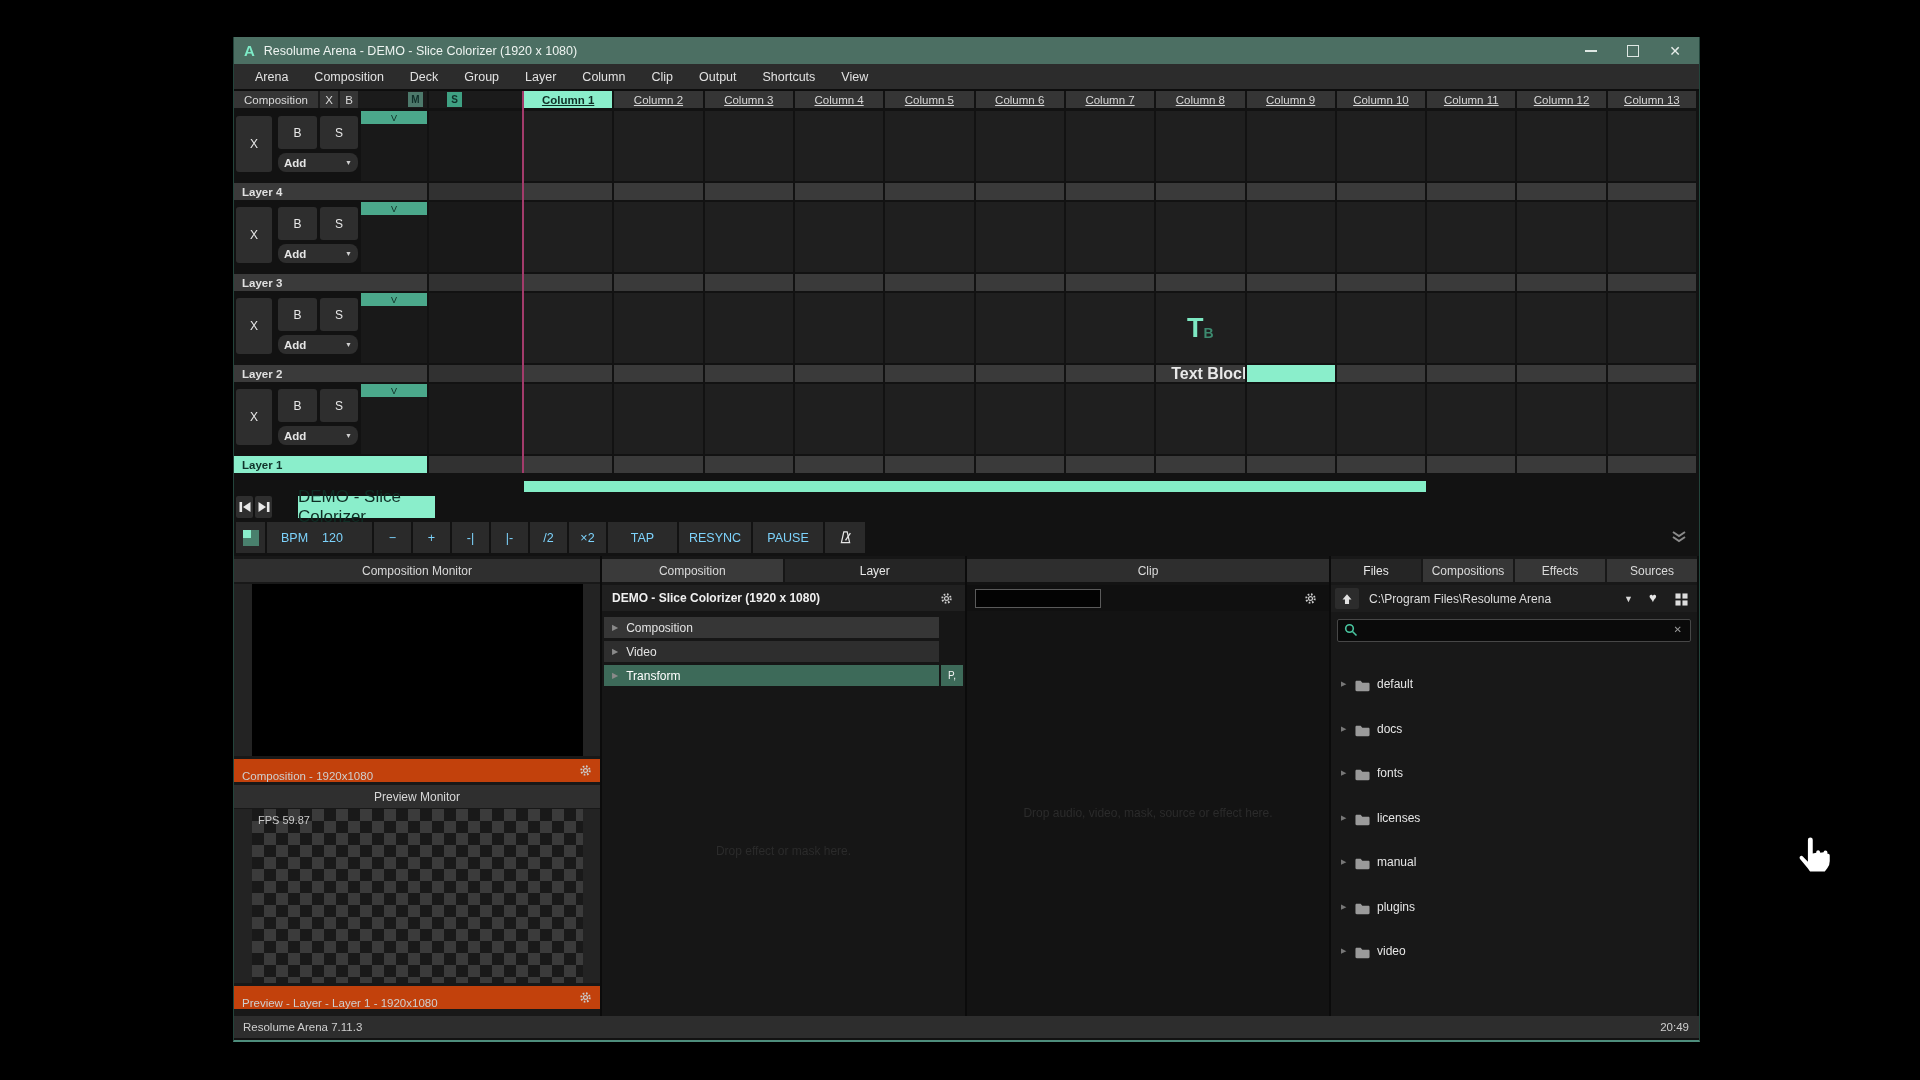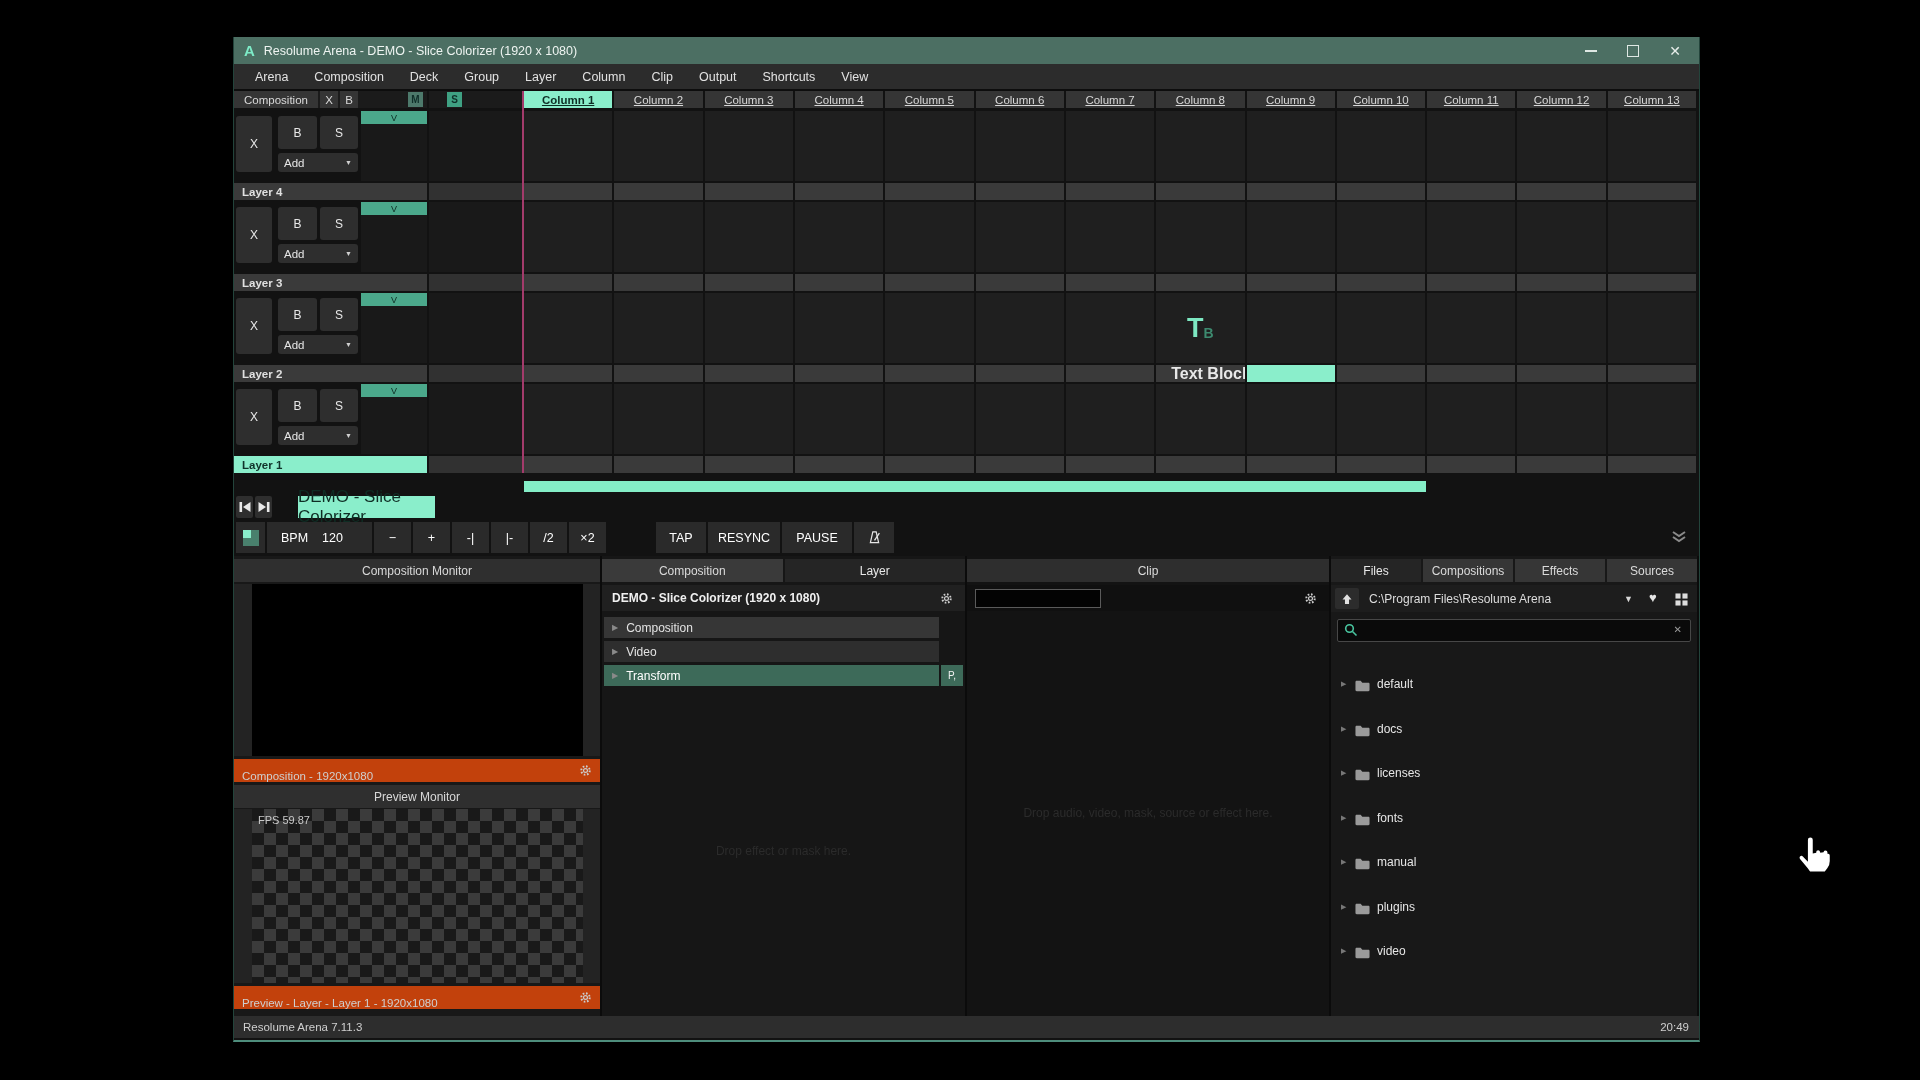--- a/index.html
+++ b/index.html
@@ -38,38 +38,38 @@
   .labelrow{position:absolute;top:72px;left:0;right:0;height:17px;font-weight:bold;}
   .lname{flex:0 0 193px;background:#3a3a3a;color:#e0e0e0;font-size:11.5px;display:flex;align-items:center;padding-left:8px;box-sizing:border-box;}
   .lname.sel{background:#8aeecb;color:#10322a;}
   .lpre{flex:0 0 93px;background:#313131;}
   .lcell{flex:1;background:#3a3a3a;color:#e8e8e8;font-size:16px;display:flex;align-items:center;padding-left:15px;box-sizing:border-box;overflow:hidden;white-space:nowrap;}
   .lcell.teal{background:#8aeecb;}
   .xbtn{position:absolute;left:2px;top:5px;width:36px;height:56px;background:#2e2e2e;border-radius:3px;color:#e8e8e8;
         font-size:12px;display:flex;align-items:center;justify-content:center;}
   .bbtn{position:absolute;left:44px;top:5px;width:39px;height:33px;background:#2e2e2e;border-radius:3px;color:#e8e8e8;font-size:12px;display:flex;align-items:center;justify-content:center;}
   .sbtn{position:absolute;left:86px;top:5px;width:38px;height:33px;background:#2e2e2e;border-radius:3px;color:#e8e8e8;font-size:12px;display:flex;align-items:center;justify-content:center;}
-  .addrow{position:absolute;left:44px;top:42px;width:80px;height:19px;background:#2e2e2e;border-radius:3px;color:#e5e5e5;font-size:11.5px;
-          display:flex;align-items:center;padding:0 6px;box-sizing:border-box;}
+  .addrow{position:absolute;left:44px;top:42px;width:80px;height:19px;background:#2e2e2e;border-radius:8px;color:#e5e5e5;font-size:11.5px;
+          display:flex;align-items:center;padding:0 6px;box-sizing:border-box;font-weight:bold;}
   .addrow .caret{margin-left:auto;font-size:7px;color:#cfcfcf;}
   .vslot{position:absolute;left:127px;top:0;width:66px;height:70px;background:#191919;}
   .vhead{height:13px;background:#4ba88b;color:#0d2b22;font-size:9px;display:flex;align-items:center;justify-content:center;}
   .tb-t{font-size:27px;font-weight:bold;color:#7de8c2;line-height:1;}
   .tb-b{font-size:14px;font-weight:bold;color:#3d8a6f;line-height:1;margin-top:10px;}
   .playhead{position:absolute;left:288px;top:54px;width:2px;height:382px;background:#a33b6b;z-index:5;}
   .progress{position:absolute;left:290px;right:3px;top:444px;height:11px;}
   .progress-fill{height:100%;background:#84eec7;}
 
   
   .deckrow{position:absolute;top:459px;left:0;height:23px;right:0;}
   .deckbtn{position:absolute;top:0;width:17px;height:22px;background:#2e2e2e;border-radius:2px;display:flex;align-items:center;justify-content:center;}
   .decktab{position:absolute;left:64px;top:0;width:137px;height:22px;background:#8aeecb;color:#0f2d24;font-size:17px;
            display:flex;align-items:center;justify-content:center;}
   .bpmrow{position:absolute;top:485px;left:2px;height:31px;display:flex;gap:2px;}
-  .bpmcell{background:#2a2a2a;color:#ffffff;font-size:12.5px;display:flex;align-items:center;justify-content:center;}
+  .bpmcell{background:#2a2a2a;color:#7dd3fc;font-size:12.5px;display:flex;align-items:center;justify-content:center;}
   .beatbox{width:29px;}
   .beat-outer{width:16px;height:16px;background:#49806d;position:relative;}
   .beat-inner{position:absolute;left:0;top:0;width:8px;height:8px;background:#8aeecb;}
   .bpmlabel{width:105px;justify-content:flex-start;padding-left:14px;gap:14px;box-sizing:border-box;}
   .dblchev{position:absolute;right:12px;top:492px;}
 
   
   .bottom{position:absolute;top:519px;left:0;right:0;height:460px;background:#0b0b0b;}
   .panel{position:absolute;top:0;height:460px;}
   .p-monitors{left:0;width:366px;background:#181818;}
@@ -409,21 +409,21 @@
         <span>BPM</span>
         <span>120</span>
       </div>
 
       <div class="bpmcell" style="width:37px;">−</div>
         <div class="bpmcell" style="width:37px;">+</div>
         <div class="bpmcell" style="width:37px;">-|</div>
         <div class="bpmcell" style="width:37px;">|-</div>
         <div class="bpmcell" style="width:37px;">/2</div>
         <div class="bpmcell" style="width:37px;">×2</div>
-        <div class="bpmcell" style="width:50px;margin-left:48px;">TAP</div>
+        <div class="bpmcell" style="width:69px;">TAP</div>
         <div class="bpmcell" style="width:72px;">RESYNC</div>
         <div class="bpmcell" style="width:70px;">PAUSE</div>
         <div class="bpmcell" style="width:40px;" id="metrocell">
         <svg width="15" height="15" viewBox="0 0 16 16">
           <path d="M6.2 2 h3.6 l2.6 11.5 h-8.8 z" fill="none" stroke="#e6e6e6" stroke-width="1.3"></path>
           <line x1="8" y1="11" x2="13.2" y2="3.4" stroke="#e6e6e6" stroke-width="1.4"></line>
         </svg>
       </div>
     </div>
     <div class="dblchev">
@@ -559,28 +559,28 @@
               <span class="fico"><svg width="15" height="12" viewBox="0 0 16 12">
                   <path d="M0.5 1.8 C0.5 1 1.1 0.5 1.8 0.5 H6 l1.8 2 h6.5 c.7 0 1.2 .5 1.2 1.2 V10.3 c0 .7-.5 1.2-1.2 1.2 H1.8 C1.1 11.5 .5 11 .5 10.3 Z" fill="#9a9a9a"></path>
                 </svg></span>
               <span class="fname">docs</span>
             </div>
             <div class="frow">
               <span class="arr">▶</span>
               <span class="fico"><svg width="15" height="12" viewBox="0 0 16 12">
                   <path d="M0.5 1.8 C0.5 1 1.1 0.5 1.8 0.5 H6 l1.8 2 h6.5 c.7 0 1.2 .5 1.2 1.2 V10.3 c0 .7-.5 1.2-1.2 1.2 H1.8 C1.1 11.5 .5 11 .5 10.3 Z" fill="#9a9a9a"></path>
                 </svg></span>
-              <span class="fname">licenses</span>
+              <span class="fname">fonts</span>
             </div>
             <div class="frow">
               <span class="arr">▶</span>
               <span class="fico"><svg width="15" height="12" viewBox="0 0 16 12">
                   <path d="M0.5 1.8 C0.5 1 1.1 0.5 1.8 0.5 H6 l1.8 2 h6.5 c.7 0 1.2 .5 1.2 1.2 V10.3 c0 .7-.5 1.2-1.2 1.2 H1.8 C1.1 11.5 .5 11 .5 10.3 Z" fill="#9a9a9a"></path>
                 </svg></span>
-              <span class="fname">fonts</span>
+              <span class="fname">licenses</span>
             </div>
             <div class="frow">
               <span class="arr">▶</span>
               <span class="fico"><svg width="15" height="12" viewBox="0 0 16 12">
                   <path d="M0.5 1.8 C0.5 1 1.1 0.5 1.8 0.5 H6 l1.8 2 h6.5 c.7 0 1.2 .5 1.2 1.2 V10.3 c0 .7-.5 1.2-1.2 1.2 H1.8 C1.1 11.5 .5 11 .5 10.3 Z" fill="#9a9a9a"></path>
                 </svg></span>
               <span class="fname">manual</span>
             </div>
             <div class="frow">
               <span class="arr">▶</span>

